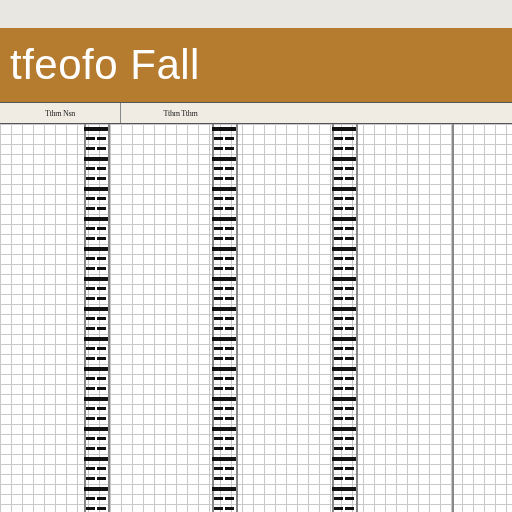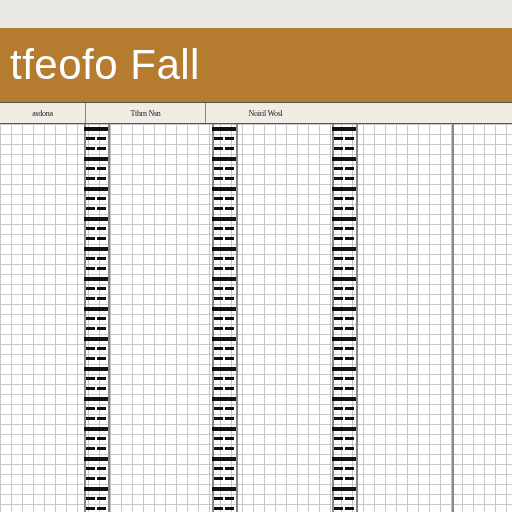--- a/index.html
+++ b/index.html
@@ -120,23 +120,22 @@
 
 <div class="canvas">
 
   <div class="topstrip"></div>
 
   <div class="titlebar">
     <span class="title">tfeofo Fall</span>
   </div>
 
   <div class="column-header-row">
-    <div class="col-head" style="flex:0 0 85px">asdona</div>
     <div class="col-head" style="flex:0 0 120px">Tthrn Nsn</div>
-    <div class="col-head" style="flex:0 0 120px">Noiril Wosl</div>
+    <div class="col-head" style="flex:0 0 120px">Tthrn Tthrn</div>
   </div>
 
   <div class="sheet">
     <div class="fine-grid"></div>
     <div id="overlays">
         <div class="vsep" style="left: 84px;"></div>
         <div class="vsep" style="left: 108px;"></div>
         <div class="vsep" style="left: 212px;"></div>
         <div class="vsep" style="left: 236px;"></div>
         <div class="vsep" style="left: 332px;"></div>

